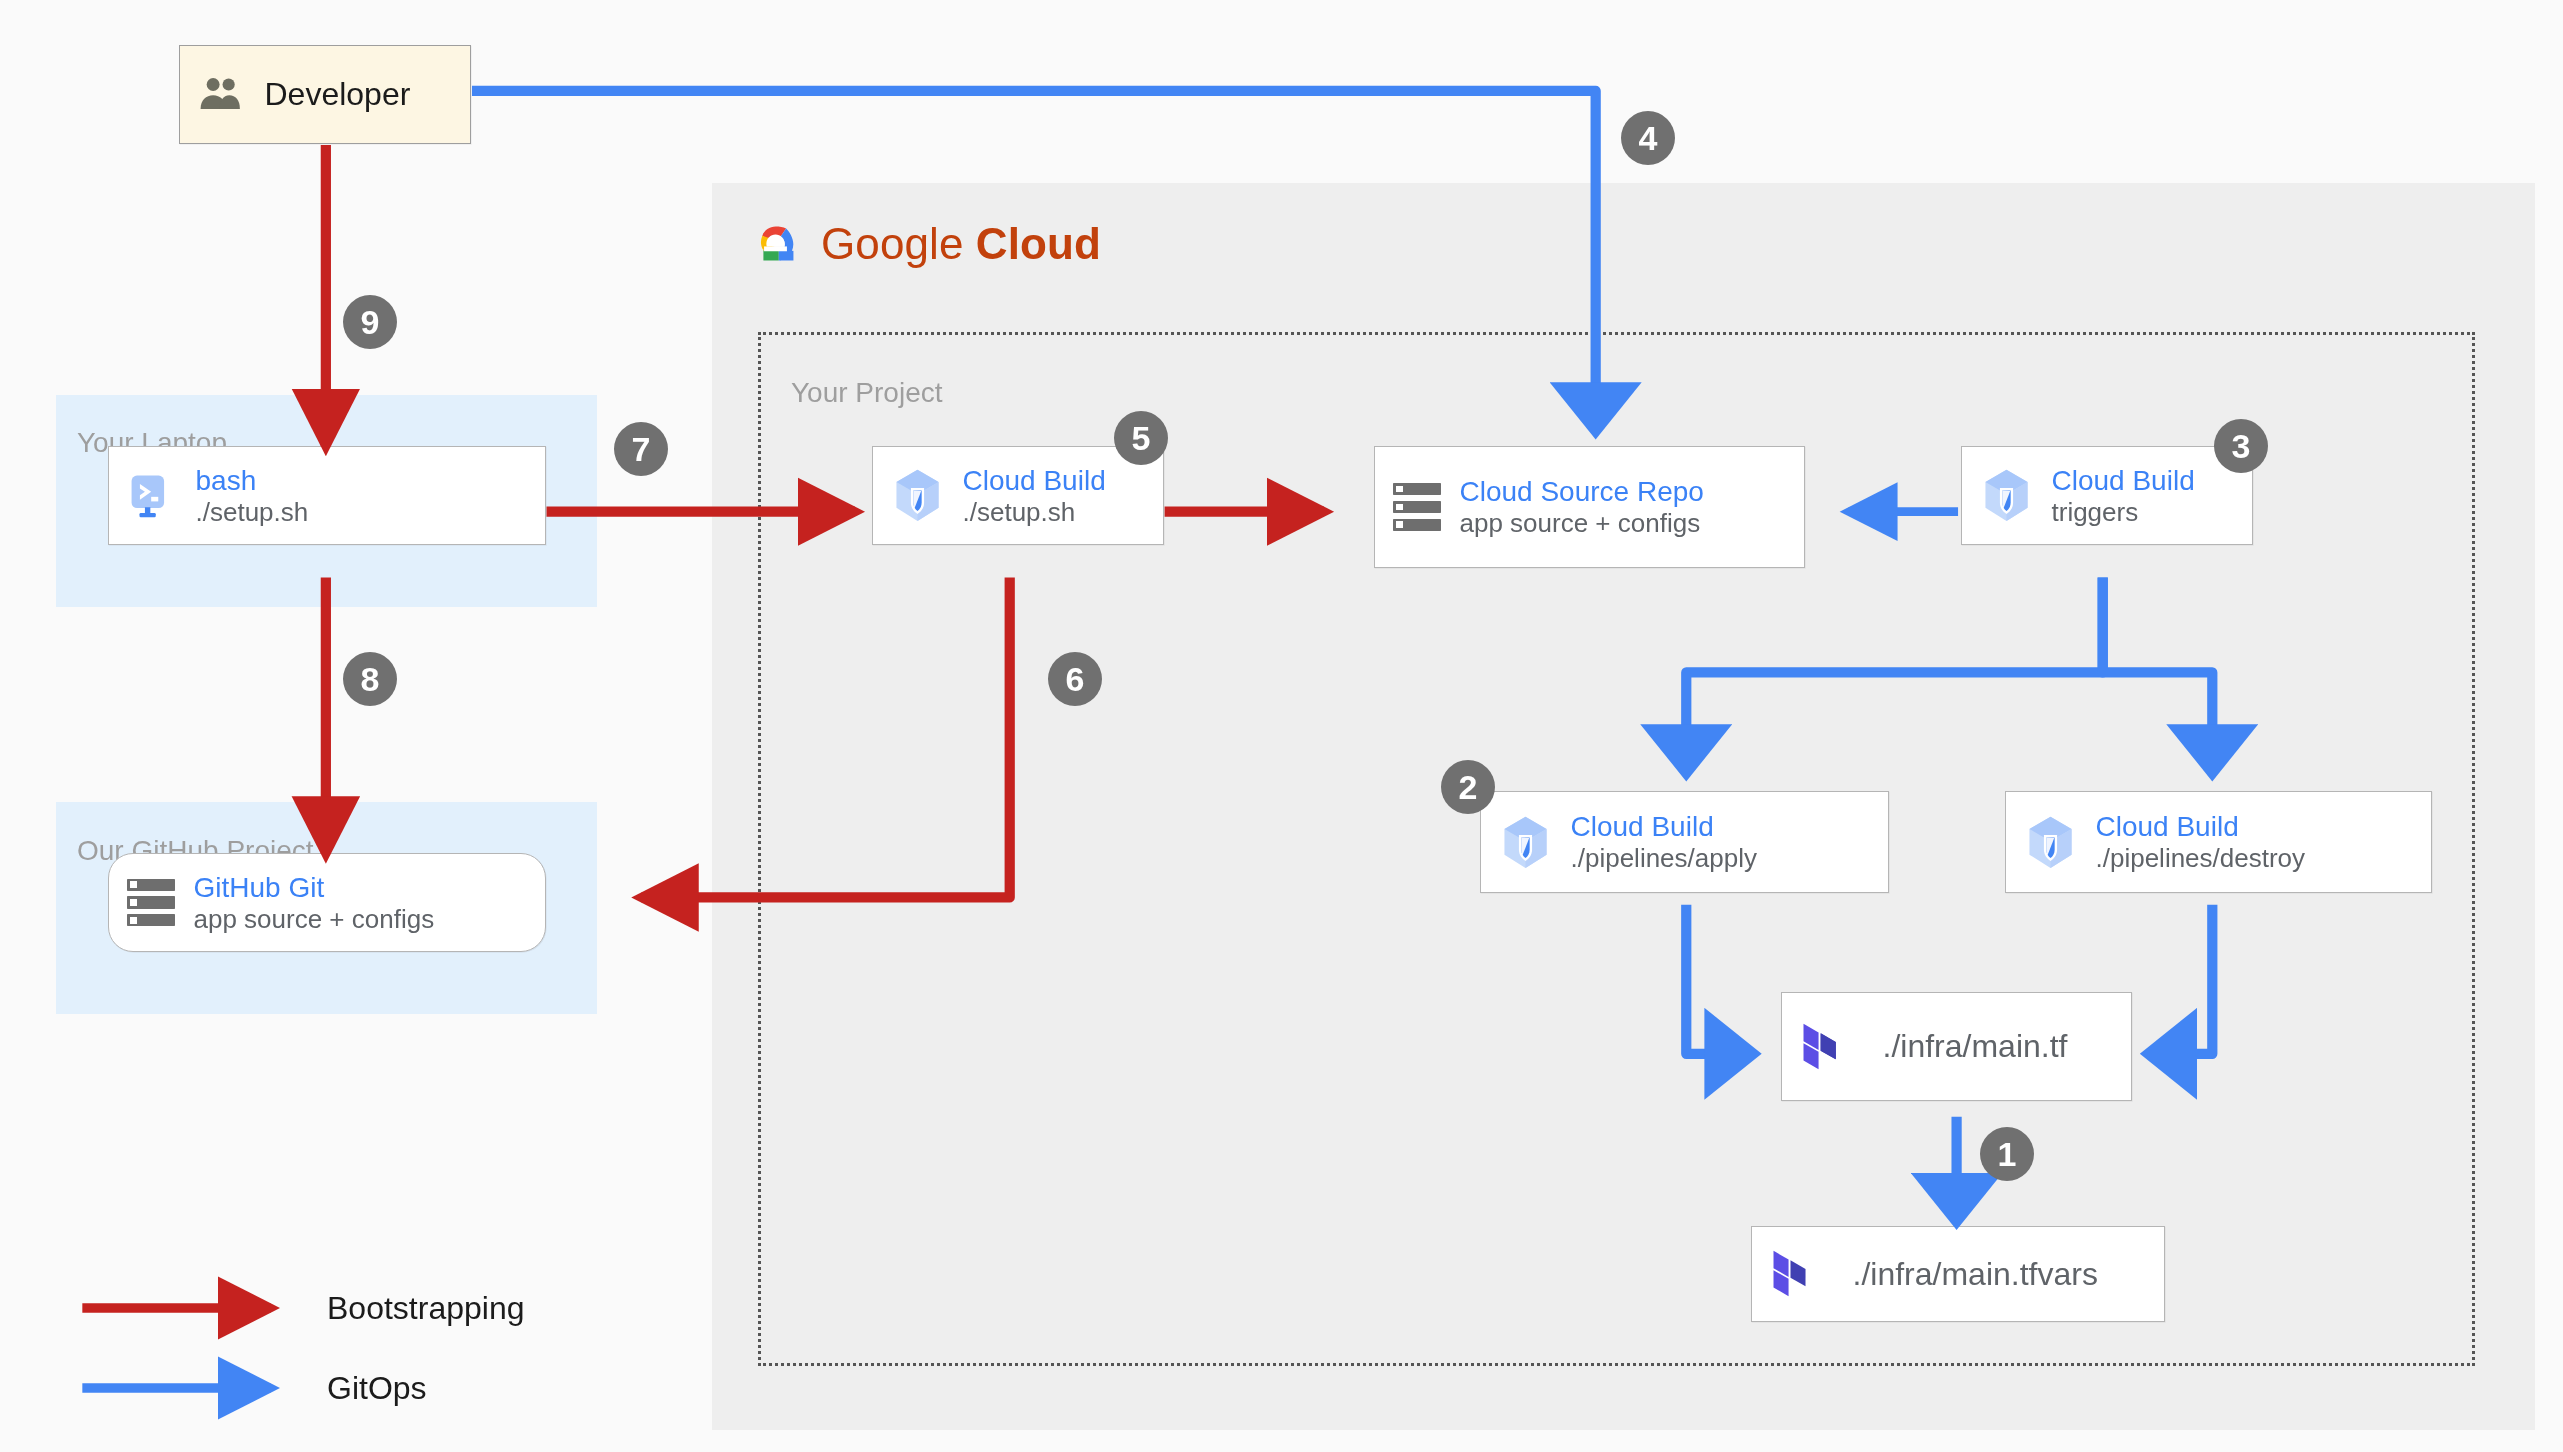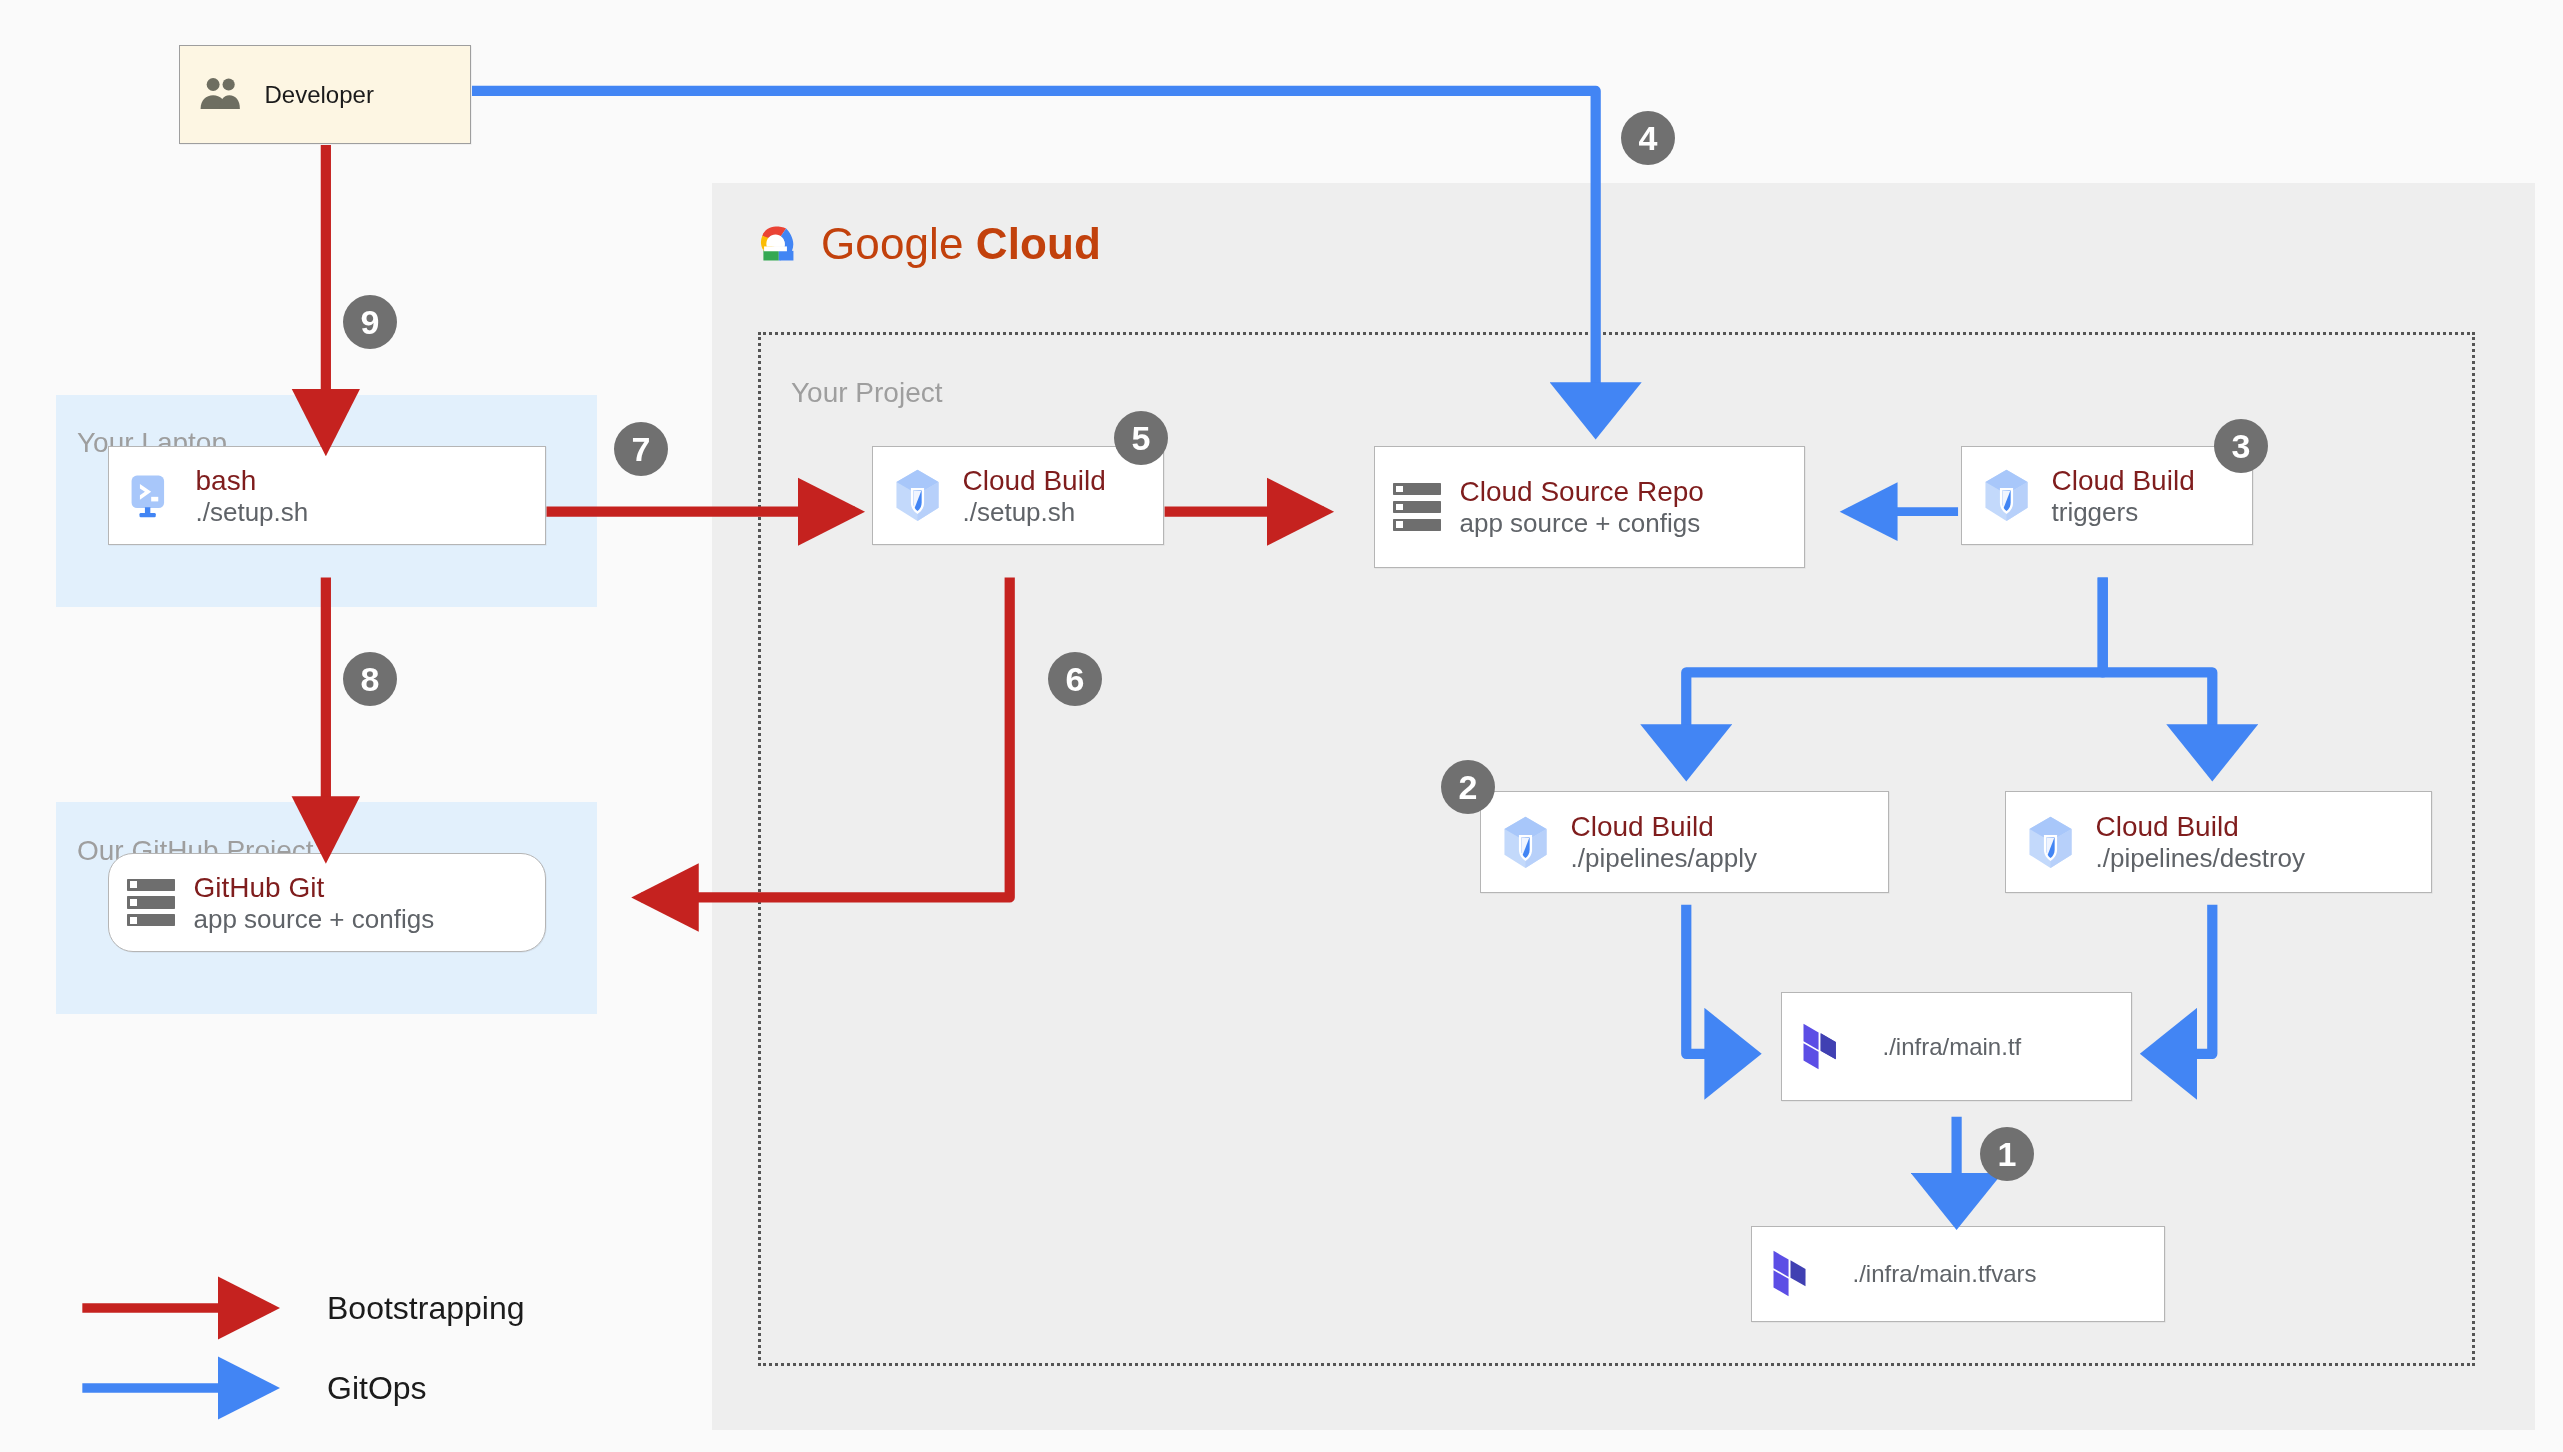--- a/index.html
+++ b/index.html
@@ -38,23 +38,23 @@
   .node{
     background:#ffffff;
     border:1.5px solid #b5b5b5;
     box-sizing:border-box;
     display:flex;align-items:center;
     padding-left:17.5px;
     box-shadow:0.7px 0.7px 0 rgba(0,0,0,.06);
   }
   .node.accent{background:#fdf6e3;border-color:#9e9e9e;}
   .node .txt{display:flex;flex-direction:column;justify-content:center;}
-  .node .t1{font-size:28px;color:#7f1d1d;line-height:1.18;white-space:nowrap;}
+  .node .t1{font-size:28px;color:#3b82f6;line-height:1.18;white-space:nowrap;}
   .node .t2{font-size:26px;color:#5f6368;line-height:1.18;white-space:nowrap;}
-  .node .t-solo{font-size:24px;color:#5f6368;white-space:nowrap;}
+  .node .t-solo{font-size:32px;color:#5f6368;white-space:nowrap;}
   .node .ico{flex:0 0 auto;margin-right:19px;display:flex;align-items:center;justify-content:center;}
 
   
   .repo-ico{width:48px;height:48px;display:flex;flex-direction:column;justify-content:space-between;}
   .repo-ico i{display:block;height:12.4px;background:#6e6e6e;position:relative;border-radius:0.7px;}
   .repo-ico i:after{content:"";position:absolute;left:3.7px;top:2.9px;width:6.6px;height:6.6px;background:#fff;}
 
   
   .badge{
     width:54px;height:54px;border-radius:50%;

